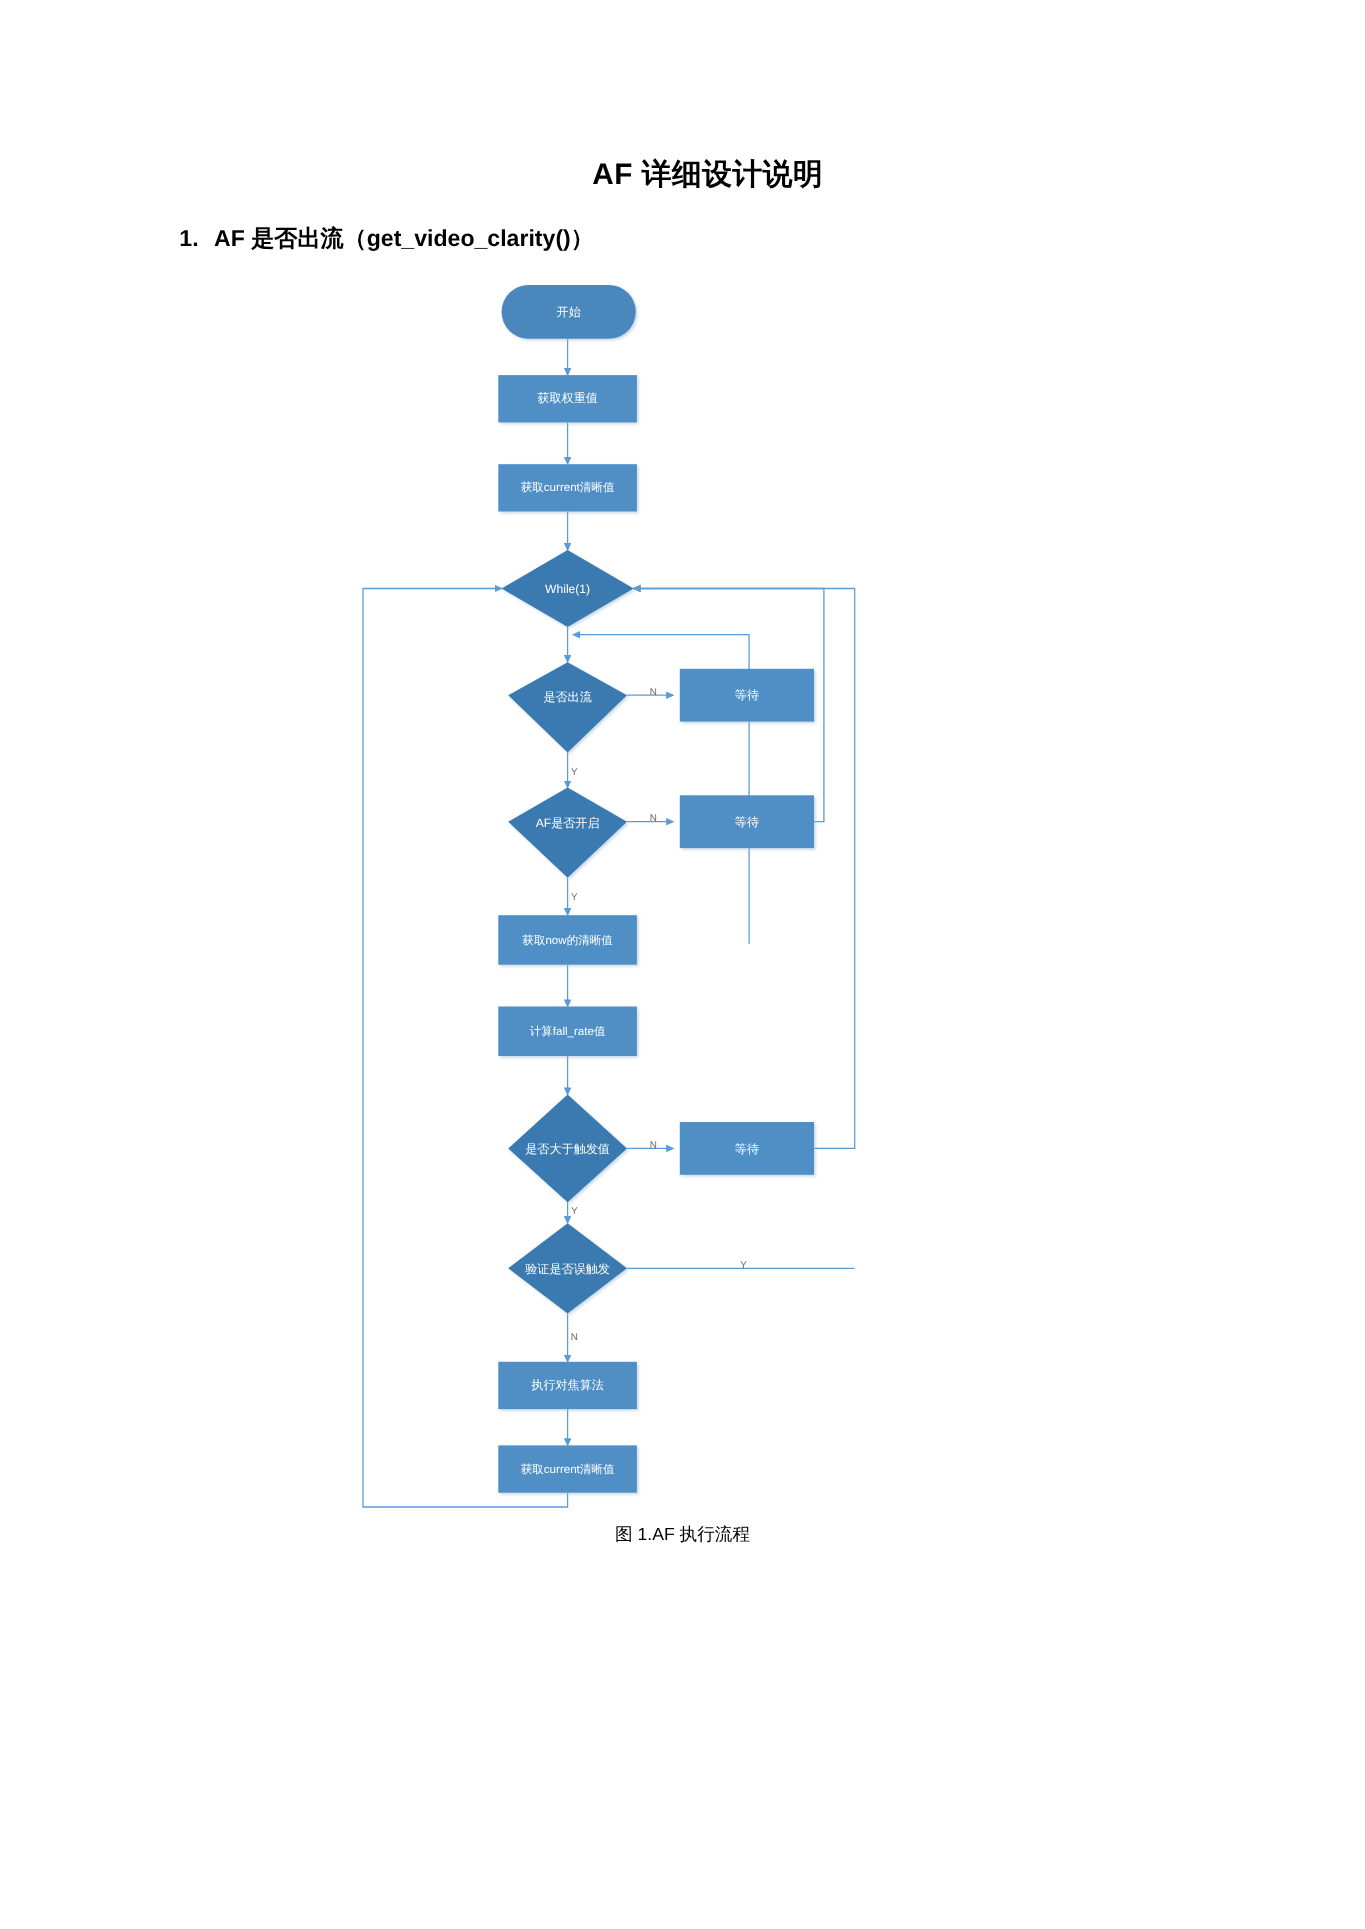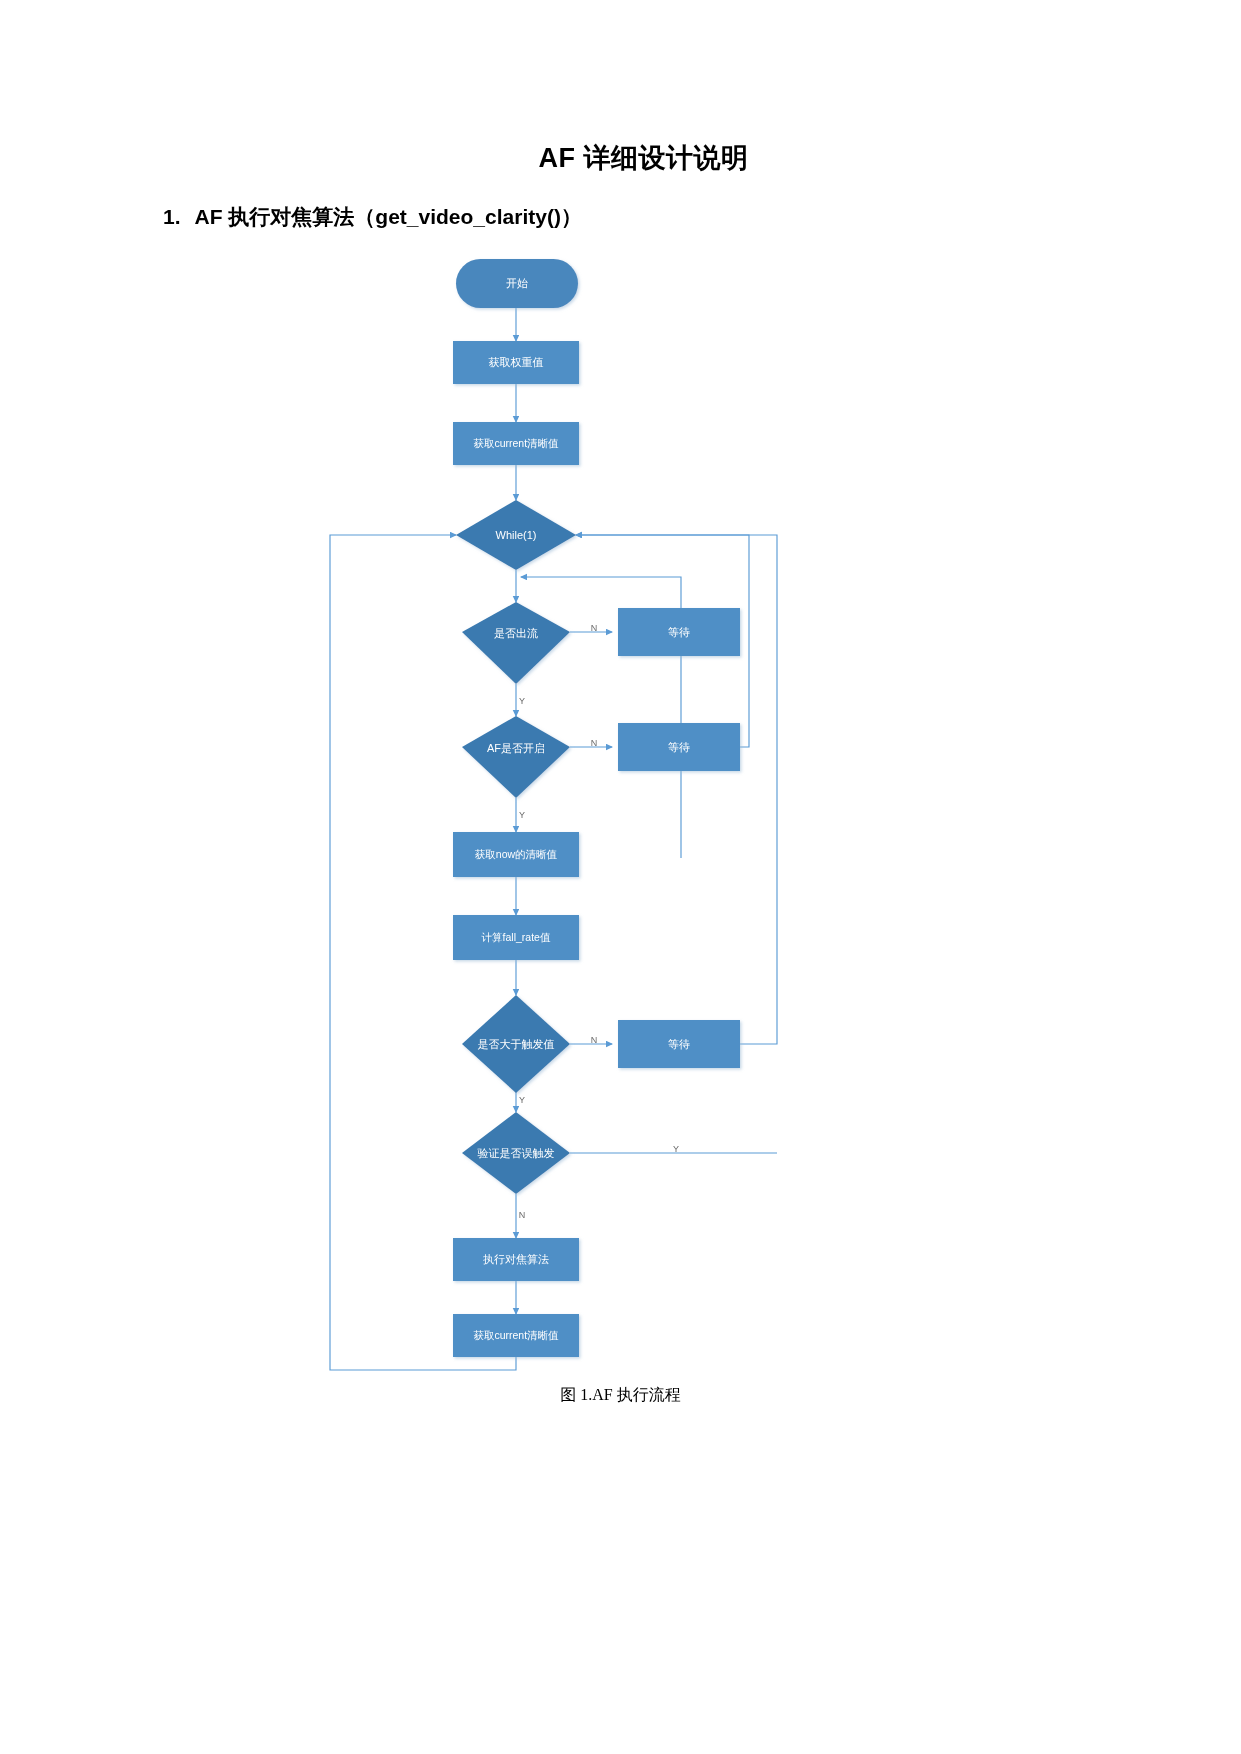--- a/index.html
+++ b/index.html
@@ -68,32 +68,32 @@
     text-anchor: middle;
     dominant-baseline: middle;
   }
   .caption {
     position: absolute;
     top: 1385px;
     left: 0;
     width: 1241px;
     text-align: center;
     font-size: 16px;
-    font-family: Liberation Serif, serif;
+    font-family: Liberation Sans, sans-serif;
   }
 </style>
 </head>
 <body>
 
 <div class="page">
 
   <div class="doc-title">AF 详细设计说明</div>
 
   <div class="section-heading">
-    <span class="num">1.</span><span>AF 执行对焦算法（get_video_clarity()）</span>
+    <span class="num">1.</span><span>AF 是否出流（get_video_clarity()）</span>
   </div>
 
   <div class="flow-wrap">
     <svg class="flow" width="1241" height="1130" viewBox="0 0 1241 1130" xmlns="http://www.w3.org/2000/svg">
       <defs>
         <marker id="arrowhead" markerWidth="7" markerHeight="7" refX="5.6" refY="3" orient="auto">
           <polygon points="0 0, 6.5 3, 0 6" fill="#5b9bd5"></polygon>
         </marker>
         <filter id="softshadow" x="-20%" y="-20%" width="150%" height="160%">
           <feDropShadow dx="1.5" dy="1.5" stdDeviation="1.6" flood-color="#9ab8d4" flood-opacity="0.55"></feDropShadow>

